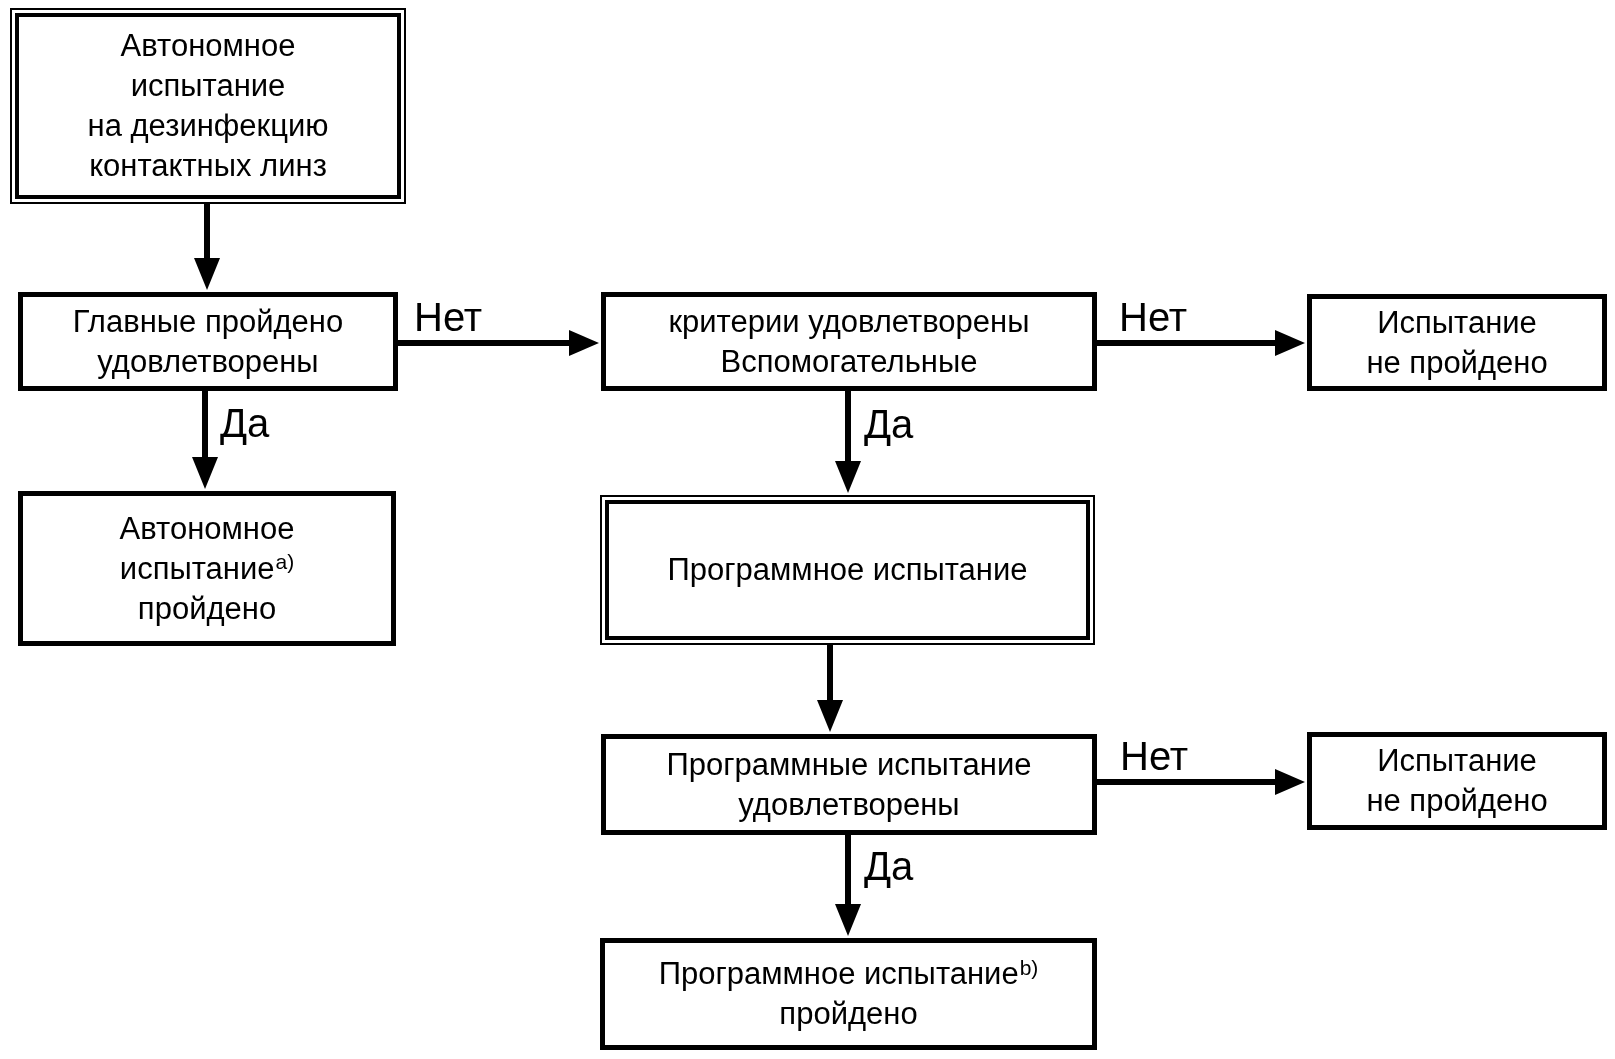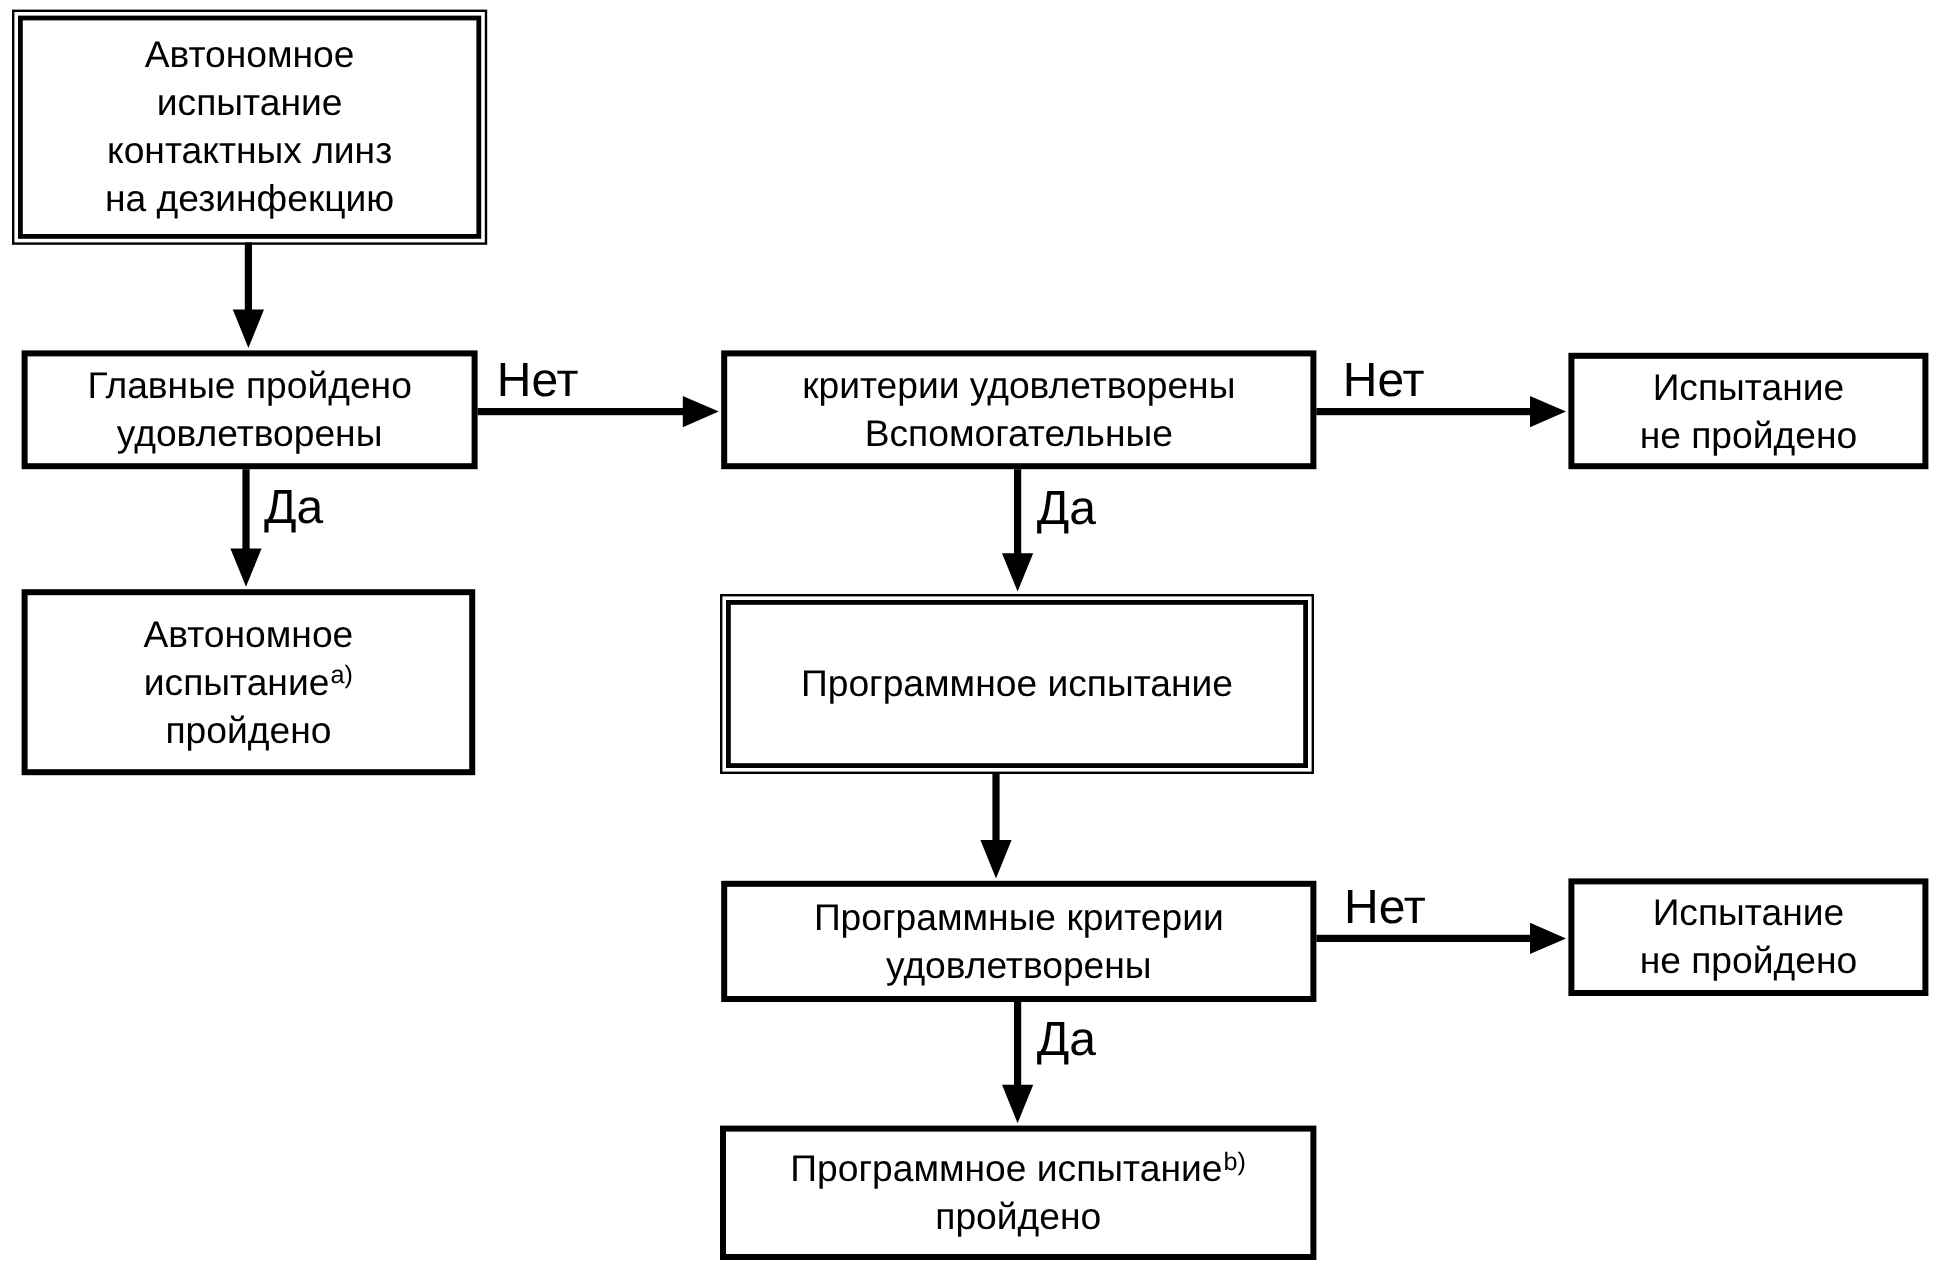--- a/index.html
+++ b/index.html
@@ -82,22 +82,22 @@
 </style>
 </head>
 <body style="--ink: #000000; --bg: #ffffff;">
 
 <div class="canvas">
 
   <div class="box-double" style="left:10px; top:8px; width:396px; height:196px;">
     <div class="inner">
       <div class="line">Автономное</div>
       <div class="line">испытание</div>
+      <div class="line">на дезинфекцию</div>
       <div class="line">контактных линз</div>
-      <div class="line">на дезинфекцию</div>
     </div>
   </div>
 
   <div class="vline" style="left:204px; top:202px; height:58px;"></div>
   <div class="head-down" style="left:194px; top:258px;"></div>
 
   <div class="box" style="left:18px; top:292px; width:380px; height:99px;">
     <div class="line">Главные пройдено</div>
     <div class="line">удовлетворены</div>
   </div>
@@ -137,21 +137,21 @@
   <div class="box-double" style="left:600px; top:495px; width:495px; height:150px;">
     <div class="inner">
       <div class="line">Программное испытание</div>
     </div>
   </div>
 
   <div class="vline" style="left:827px; top:645px; height:57px;"></div>
   <div class="head-down" style="left:817px; top:700px;"></div>
 
   <div class="box" style="left:601px; top:734px; width:496px; height:101px;">
-    <div class="line">Программные критерии</div>
+    <div class="line">Программные испытание</div>
     <div class="line">удовлетворены</div>
   </div>
 
   <div class="hline" style="left:1097px; top:779px; width:180px;"></div>
   <div class="head-right" style="left:1275px; top:769px;"></div>
   <div class="edge-label" style="left:1120px; top:738px;">Нет</div>
 
   <div class="box" style="left:1307px; top:732px; width:300px; height:98px;">
     <div class="line">Испытание</div>
     <div class="line">не пройдено</div>

